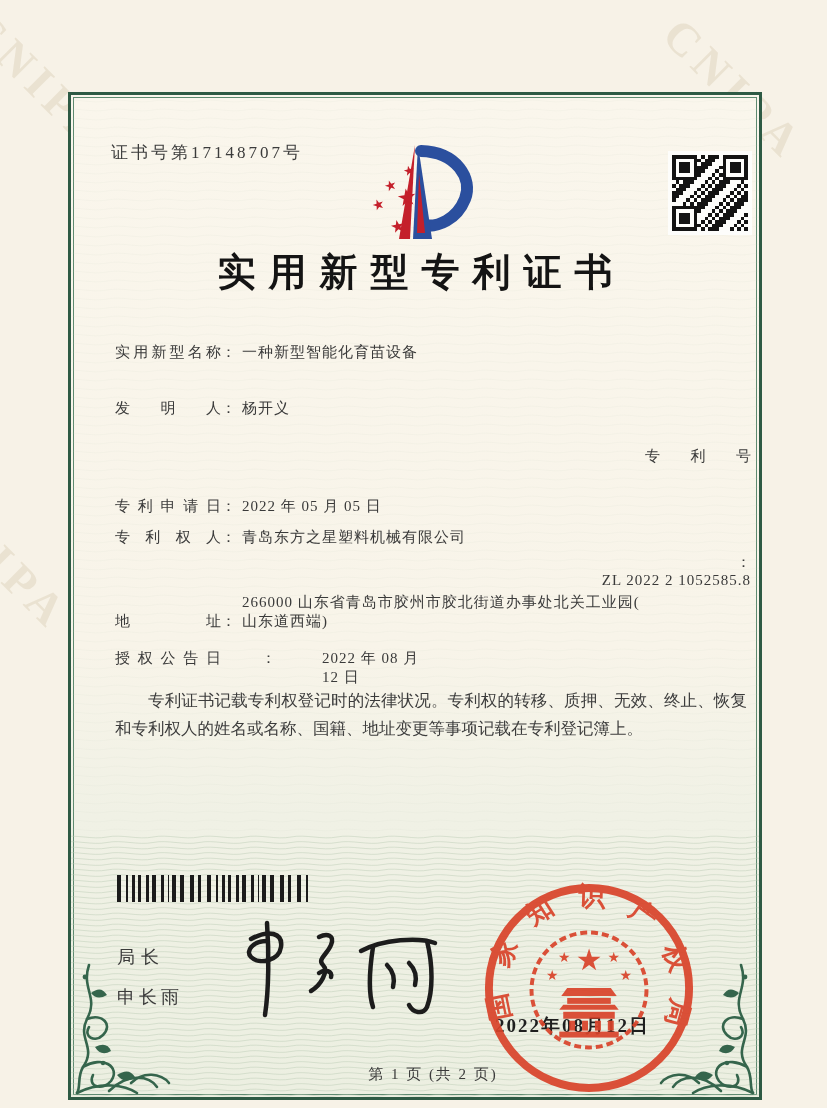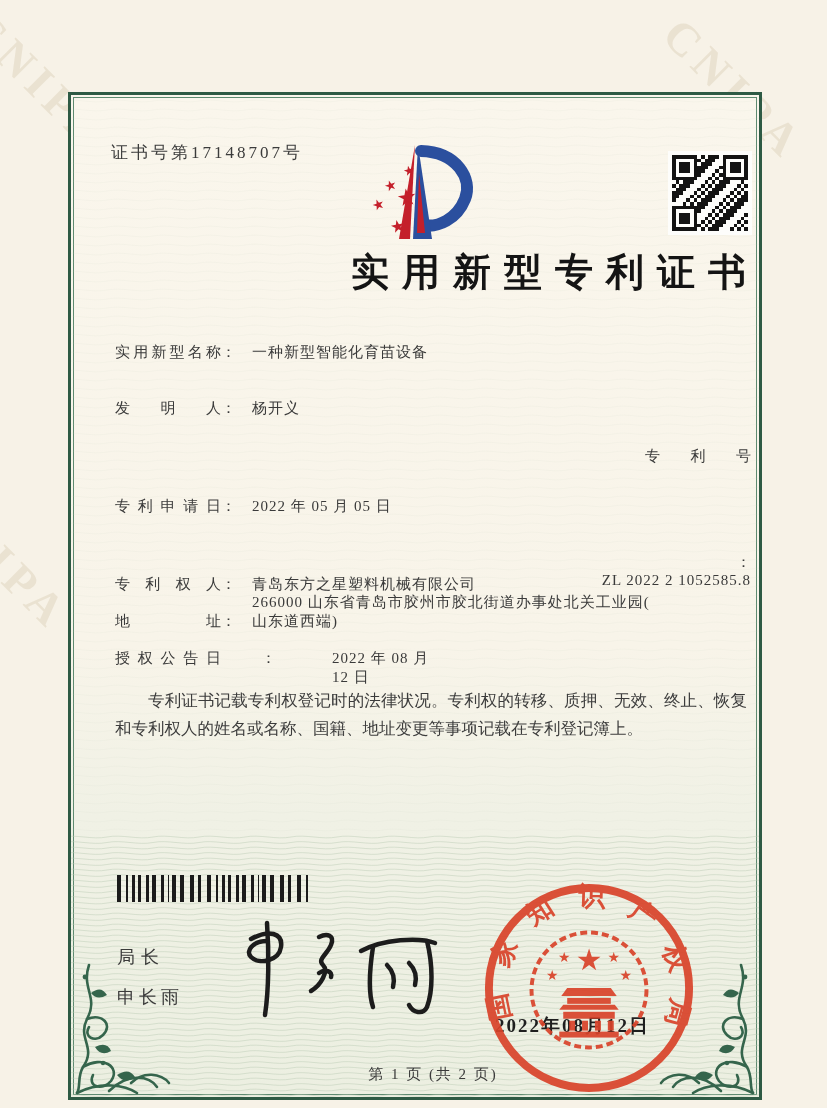--- a/index.html
+++ b/index.html
@@ -45,31 +45,31 @@
   .logo { position:absolute; left:280px; top:44px; z-index:4; }
   .qr { position:absolute; left:597px; top:56px; width:84px; height:84px;
         background:#fdfdfb; z-index:4; display:grid;
         grid-template-columns:repeat(21,1fr); grid-template-rows:repeat(21,1fr);
         padding:4px; }
   .qr .m { background:transparent; }
   .qr .m.on { background:#131313; }
 
   .title {
     position:absolute; left:0; top:152px; width:100%; z-index:4;
-    text-align:right; font-size:38px; font-weight:bold; color:#141414;
+    text-align:center; font-size:38px; font-weight:bold; color:#141414;
     letter-spacing:13px; text-indent:13px;
   }
 
   
   .row { position:absolute; left:44px; z-index:4; font-size:15px;
          color:#3a3a3a; display:flex; align-items:flex-end; width:636px; }
   .lbl { display:inline-block; width:106px; text-align:justify;
          text-align-last:justify; flex:0 0 106px; }
   .colon { flex:0 0 auto; }
-  .val { margin-left:16px; letter-spacing:1px;font-family:Liberation Serif, serif; }
+  .val { margin-left:6px; letter-spacing:1px;font-family:Liberation Serif, serif; }
   .val .line2 { display:block; }
   .pair1 { flex:0 0 322px; display:flex;gap:40px; }
 
   
   .paras { position:absolute; left:44px; top:592px; width:632px; z-index:4;
            font-size:16.5px; line-height:1.72; color:#3c3c3c; text-align:justify; }
   .paras p { text-indent:2em; margin-bottom:2px; }
 
   
   .barcode { position:absolute; left:46px; top:780px; width:218px; height:27px;
@@ -739,21 +739,21 @@
     <div class="row" style="top:352px;flex-direction:column;">
       <span class="lbl">专利号</span>
         <span class="colon">：</span>
       <span class="val">ZL 2022 2 1052585.8</span>
     </div>
     <div class="row" style="top:402px;">
       <span class="lbl">专利申请日</span>
         <span class="colon">：</span>
       <span class="val">2022 年 05 月 05 日</span>
     </div>
-    <div class="row" style="top:480px;">
+    <div class="row" style="top:433px;">
       <span class="lbl">专利权人</span>
         <span class="colon">：</span>
       <span class="val">青岛东方之星塑料机械有限公司</span>
     </div>
     <div class="row" style="top:498px;">
       <span class="lbl">地址</span>
         <span class="colon">：</span>
       <span class="val"><span>266000 山东省青岛市胶州市胶北街道办事处北关工业园(</span><span class="line2">山东道西端)</span></span>
     </div>
     <div class="row" style="top:554px;">

